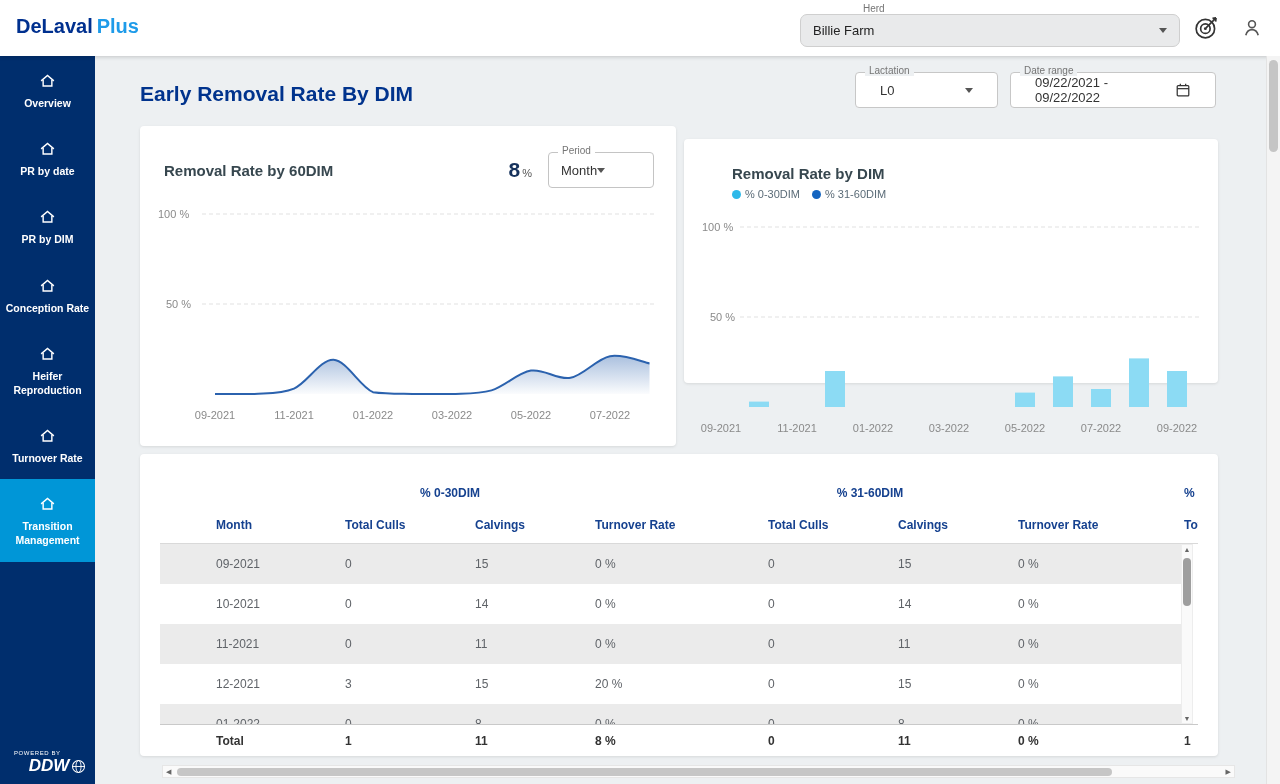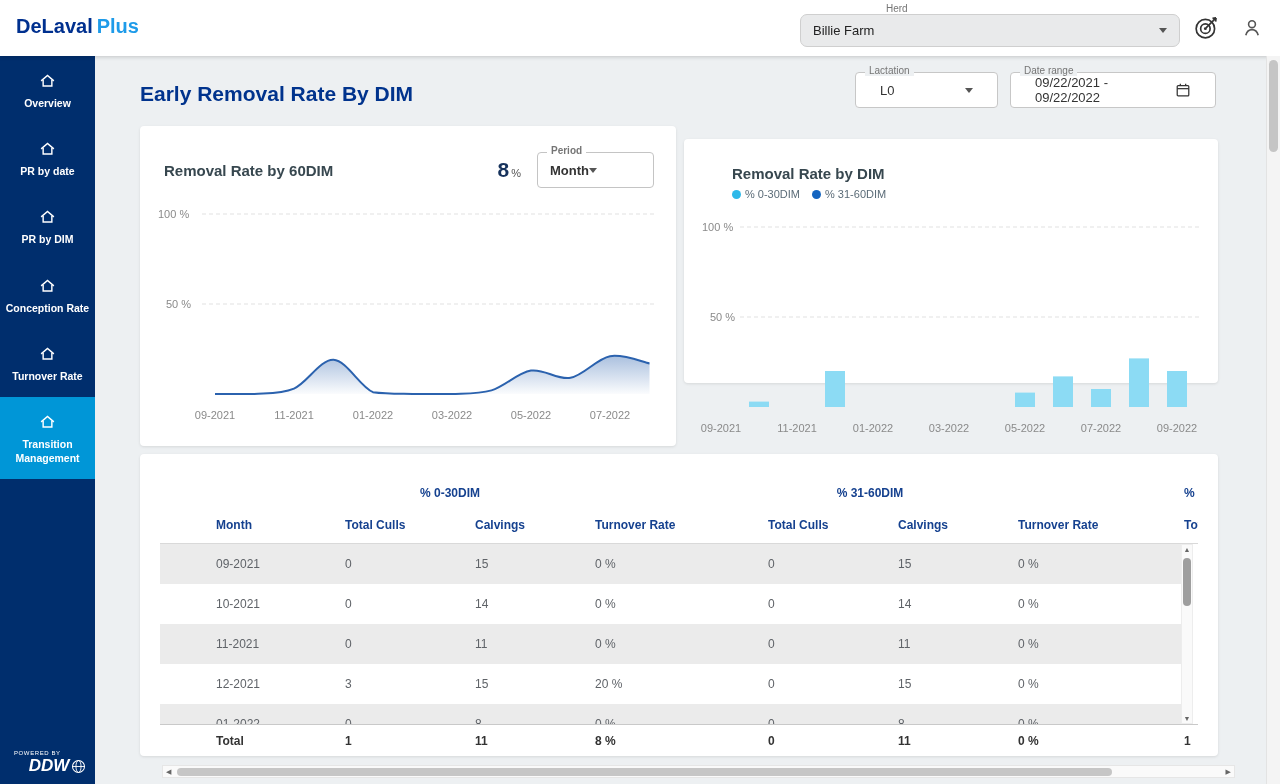--- a/index.html
+++ b/index.html
@@ -6,21 +6,21 @@
   html,body { width:1280px; height:784px; overflow:hidden;
     font-family:"Liberation Sans", sans-serif; background:#edf0f2; }
 
   
   .topbar { position:absolute; left:0; top:0; width:1280px; height:56px; background:#fff;
     box-shadow:0 1px 4px rgba(0,0,0,.18); z-index:30; }
   .logo { position:absolute; left:16px; top:15px; font-size:20px; font-weight:bold; }
   .logo-a { color:#00308f; }
   .logo-b { color:#1e9be9; margin-left:4px; }
   .herd-wrap { position:absolute; left:800px; top:3px; width:380px; }
-  .herd-label { display:block; font-size:10px; color:#757575; margin-left:43px; height:10px;padding-left:43px; }
+  .herd-label { display:block; font-size:10px; color:#757575; margin-left:20px; height:10px;padding-left:43px; }
   .herd-box { margin-top:1px; height:33px; background:#e9eaeb; border:1px solid #cfcfcf; border-radius:7px;
     display:flex; align-items:center; padding:0 12px; font-size:13px; color:#222; cursor:pointer; }
   .herd-box .val { flex:1; }
   .caret { width:0; height:0; border-left:4px solid transparent; border-right:4px solid transparent;
     border-top:5px solid #555; }
   .topbar-icons { position:absolute; right:16px; top:14px; display:flex; gap:20px; align-items:center; }
   .topbar-icons svg { cursor:pointer; }
 
   
   .sidebar { position:absolute; left:0; top:56px; width:95px; height:728px; background:#002e6d; z-index:20; }
@@ -46,22 +46,22 @@
 
   .card { position:absolute; background:#fff; border-radius:4px; box-shadow:0 1px 3px rgba(0,0,0,.1); }
   .card-left  { left:45px;  top:70px; width:536px; height:320px; }
   .card-right { left:589px; top:83px; width:534px; height:244px;padding-left:8px; }
   .card-table { left:45px; top:398px; width:1078px; height:302px; overflow:hidden; }
 
   .card-head { display:flex; align-items:center; padding:26px 22px 0 24px; }
   .chart-title { flex:1; font-size:15px; font-weight:bold; color:#37474f; }
   .big-val { font-size:21px; font-weight:bold; color:#16325c; margin-right:16px; }
   .big-unit { font-size:11px; color:#555; font-weight:normal; margin-left:2px; }
-  .period-box { position:relative; width:117px; height:36px; border:1px solid #c4c4c4; border-radius:4px;
-    display:flex; align-items:center; padding:0 12px; font-size:13px; color:#333; cursor:pointer;font-weight:bold; }
+  .period-box { position:relative; width:106px; height:36px; border:1px solid #c4c4c4; border-radius:4px;
+    display:flex; align-items:center; padding:0 12px; font-size:13px; color:#333; cursor:pointer; }
   .period-box .flabel { background:#fff; }
   .chart-svg { position:absolute; left:16px; top:72px; }
   .tick { font-size:11px; fill:#8a8a8a; font-family:"Liberation Sans",sans-serif; }
   .mid { text-anchor:middle; }
 
   .rc-title { padding:26px 0 0 40px; font-size:15px; font-weight:bold; color:#37474f; }
   .legend { display:flex; gap:12px; padding:6px 0 0 40px; }
   .legend-item { display:flex; align-items:center; gap:4px; cursor:pointer; }
   .legend-dot { width:9px; height:9px; border-radius:50%; }
   .legend-label { font-size:11px; color:#5a6b77; }
@@ -149,20 +149,27 @@
           <path d="M6.5 11.5 V19 h11 v-7.5" fill="none" stroke="#fff" stroke-width="1.8"></path>
         </svg>
         <div class="side-label">PR by DIM</div>
       </div>
       <div class="side-item">
         <svg class="home-ic" viewBox="0 0 24 24">
           <path d="M4 12.5 L12 5.5 l8 7" fill="none" stroke="#fff" stroke-width="1.8"></path>
           <path d="M6.5 11.5 V19 h11 v-7.5" fill="none" stroke="#fff" stroke-width="1.8"></path>
         </svg>
         <div class="side-label">Conception Rate</div>
+      </div>
+      <div class="side-item">
+        <svg class="home-ic" viewBox="0 0 24 24">
+          <path d="M4 12.5 L12 5.5 l8 7" fill="none" stroke="#fff" stroke-width="1.8"></path>
+          <path d="M6.5 11.5 V19 h11 v-7.5" fill="none" stroke="#fff" stroke-width="1.8"></path>
+        </svg>
+        <div class="side-label">Heifer Reproduction</div>
       </div>
       <div class="side-item">
         <svg class="home-ic" viewBox="0 0 24 24">
           <path d="M4 12.5 L12 5.5 l8 7" fill="none" stroke="#fff" stroke-width="1.8"></path>
           <path d="M6.5 11.5 V19 h11 v-7.5" fill="none" stroke="#fff" stroke-width="1.8"></path>
         </svg>
         <div class="side-label">Turnover Rate</div>
       </div>
       <div class="side-item active">
         <svg class="home-ic" viewBox="0 0 24 24">

